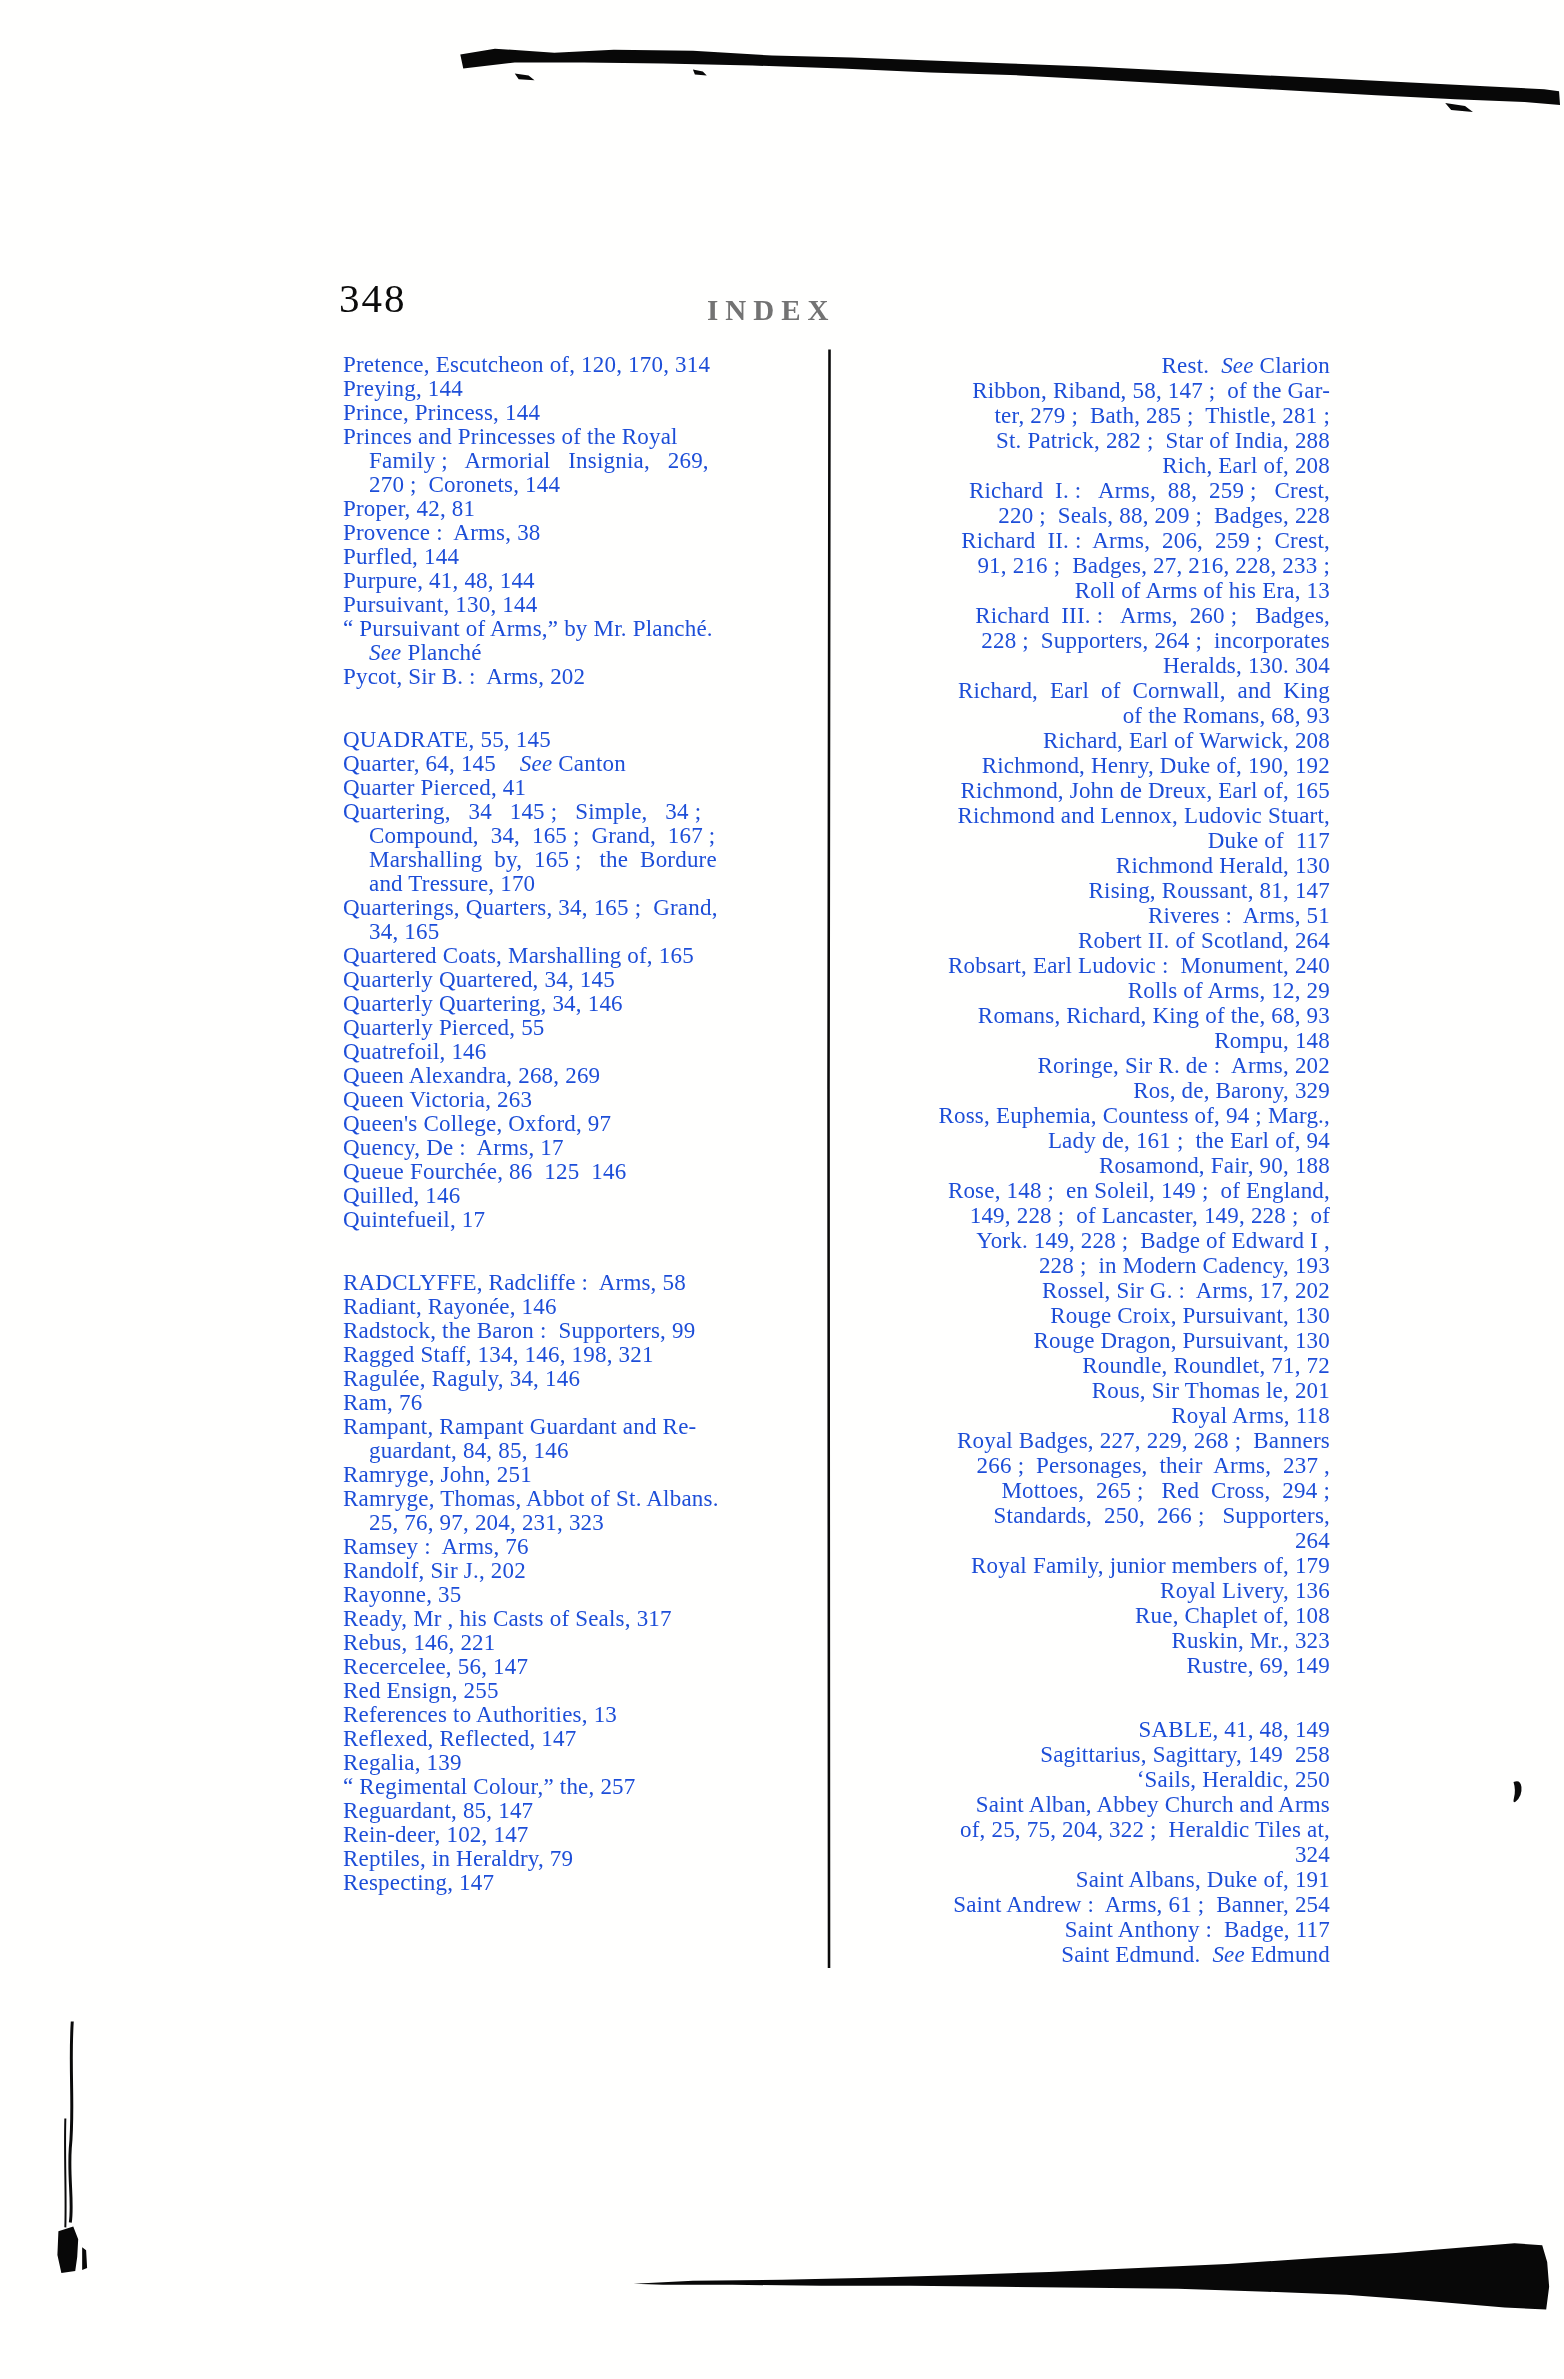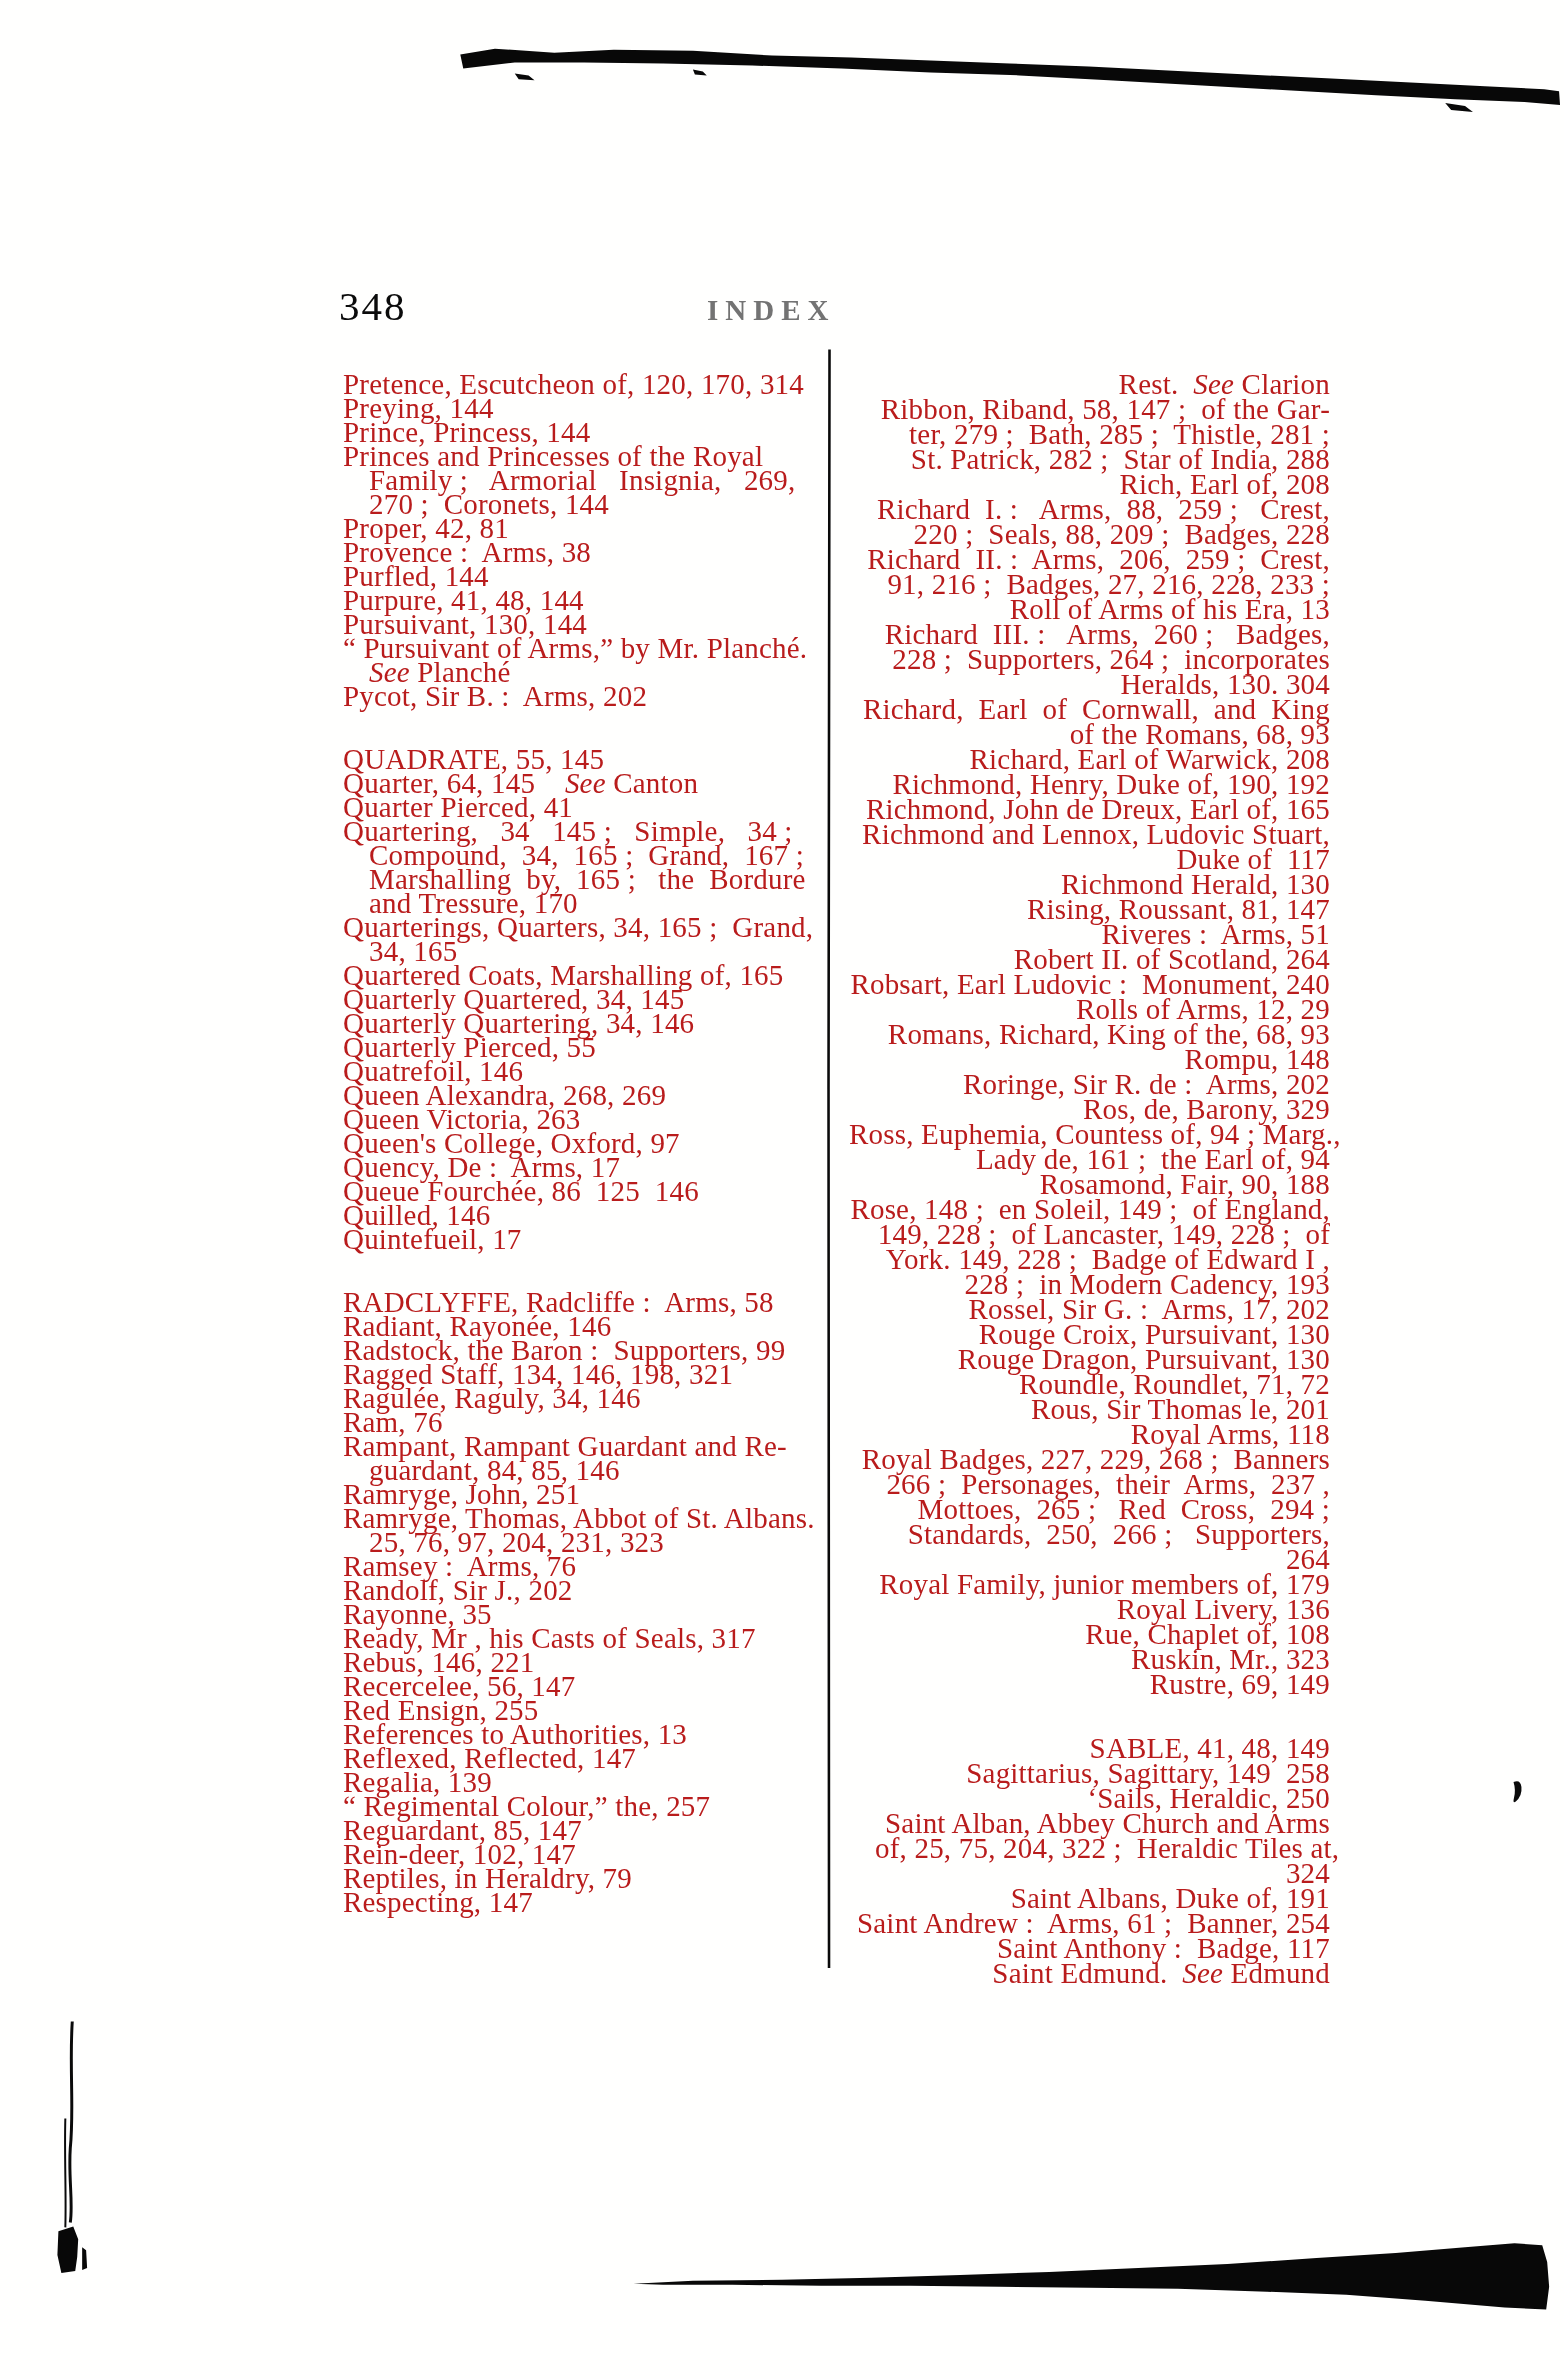--- a/index.html
+++ b/index.html
@@ -4,28 +4,28 @@
 <style>
   html,body{margin:0;padding:0;background:#ffffff;}
   body{
     width:1564px;height:2379px;position:relative;overflow:hidden;
     font-family:"Liberation Serif","DejaVu Serif",serif;
     color:#0d0d0d;
   }
   .page{position:absolute;inset:0;background:#fffffe;}
   svg.artifacts{position:absolute;left:0;top:0;width:1564px;height:2379px;pointer-events:none;}
   .pagenum{
-    position:absolute;left:339px;top:282px;
+    position:absolute;left:339px;top:274px;
     font-size:41px;letter-spacing:2px;color:#0b0b0b;
   }
   .header{
     position:absolute;left:707px;top:294px;
     font-size:29px;font-weight:bold;letter-spacing:7px;color:#737373;
   }
-  .col{position:absolute;top:372px;font-size:29px;letter-spacing:0.2px;color:#b91c1c;}
+  .col{position:absolute;top:353px;font-size:23px;letter-spacing:0.2px;color:#1d4ed8;}
   .col-left{left:343px;width:473px;}
   .col-right{left:849px;width:481px;text-align:right;}
   .col-left .index-line{line-height:24px;height:24px;}
   .col-right .index-line{line-height:25px;height:25px;}
   .index-line{white-space:pre;overflow:visible;}
   .index-line.indent{padding-left:26px;}
   .index-gap{height:39px;}
   .index-line i{font-style:italic;}
 </style>
 </head>

